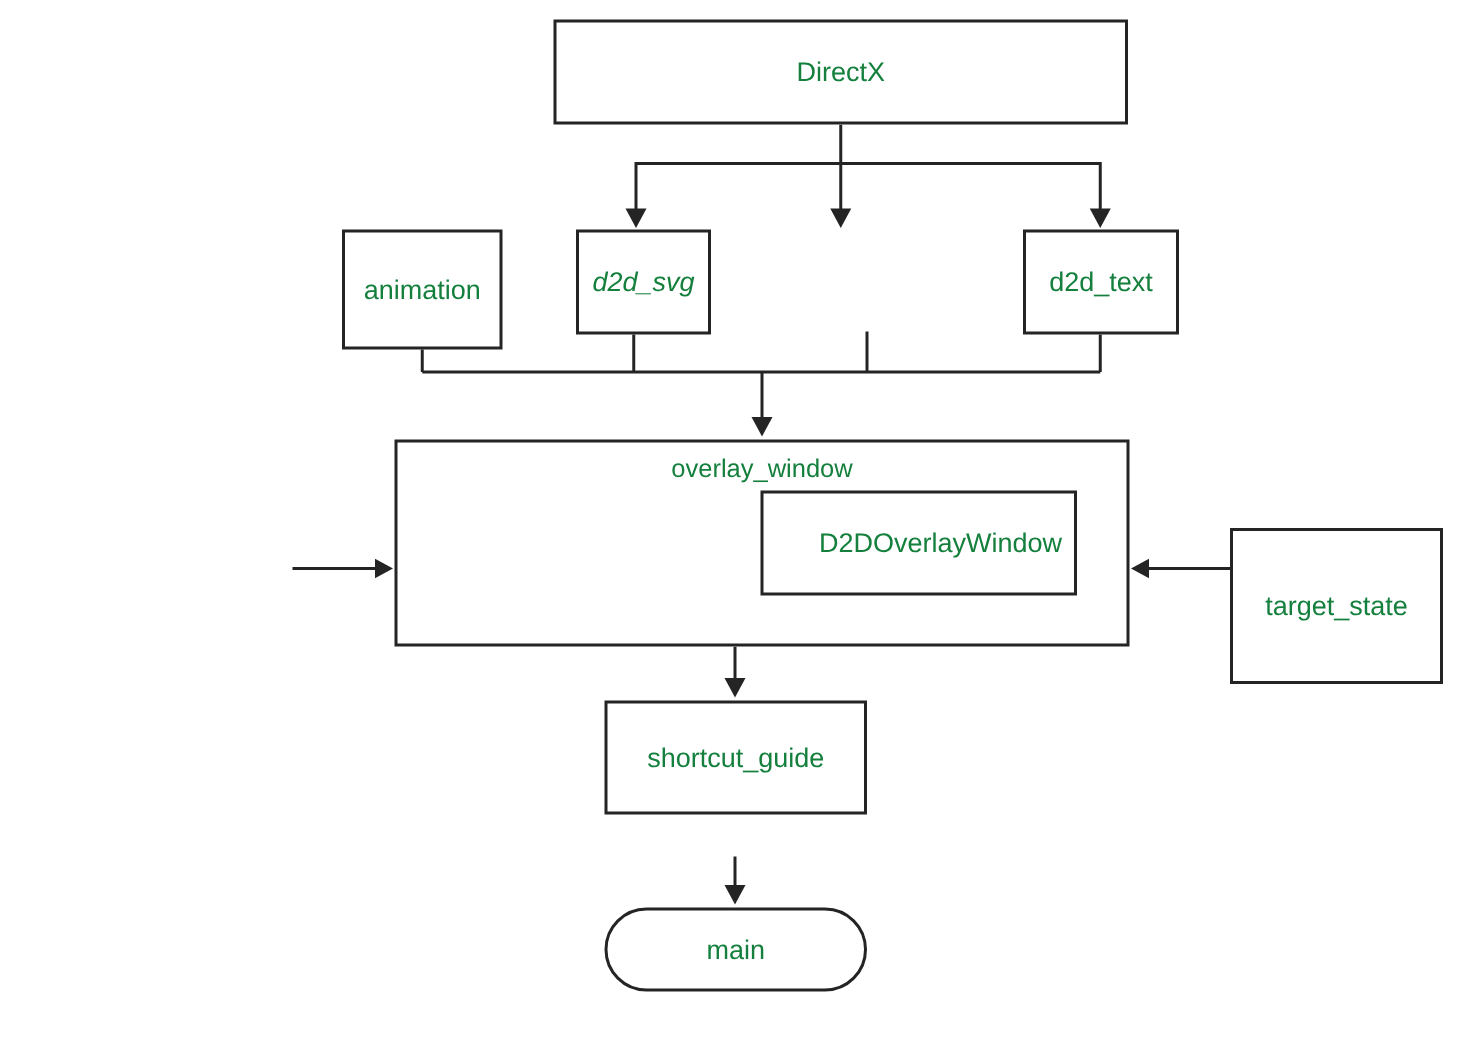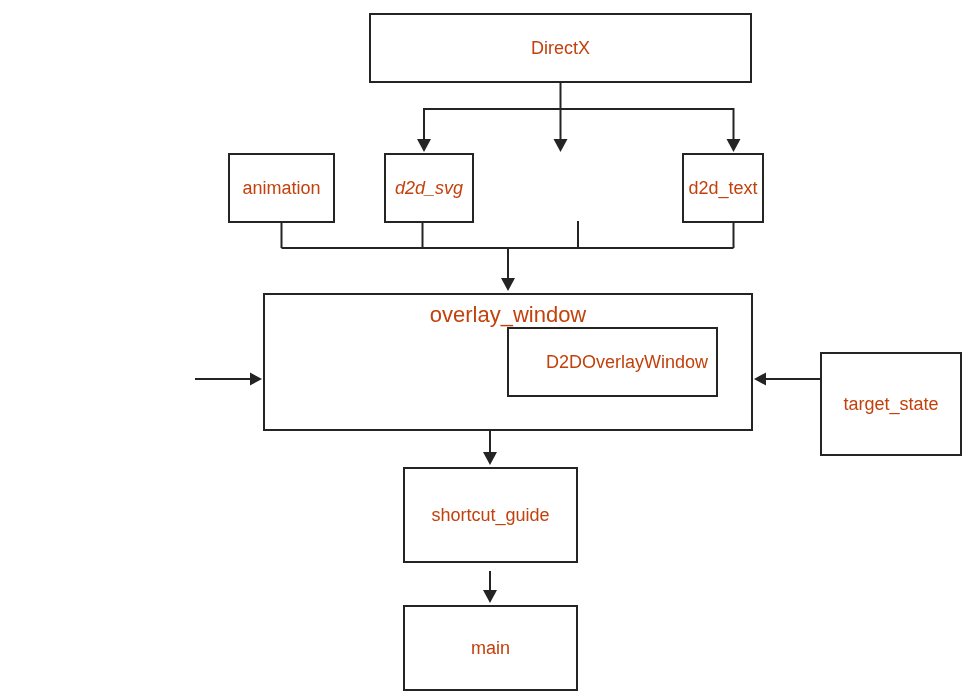--- a/index.html
+++ b/index.html
@@ -6,21 +6,21 @@
     margin: 0;
     padding: 0;
     background: #ffffff;
   }
   .canvas {
     position: relative;
     width: 975px;
     height: 692px;
     background: #ffffff;
     font-family: "Liberation Sans", sans-serif;
-    color: #c2410c;
+    color: #15803d;
     overflow: hidden;
   }
   .wires {
     position: absolute;
     left: 0;
     top: 0;
     pointer-events: none;
   }
   .node {
     position: absolute;
@@ -39,37 +39,37 @@
     box-sizing: border-box;
     background: #ffffff;
     border: 2px solid #242424;
   }
   .group-label {
     position: absolute;
     left: 0;
     right: 0;
     top: 9px;
     text-align: center;
-    font-size: 22px;
+    font-size: 17px;
     line-height: 1;
     white-space: nowrap;
   }
   
   .n-directx        { left: 369px; top: 13px;  width: 383px; height: 70px; }
-  .n-animation      { left: 228px; top: 153px; width: 107px; height: 70px; }
+  .n-animation      { left: 228px; top: 153px; width: 107px; height: 80px; }
   .n-d2d-svg        { left: 384px; top: 153px; width: 90px; height: 70px; font-style: italic; }
   .n-d2d-window     { left: 508px; top: 153px; width: 140px; height: 70px; }
-  .n-d2d-text       { left: 682px; top: 153px; width: 82px; height: 70px; }
+  .n-d2d-text       { left: 682px; top: 153px; width: 104px; height: 70px; }
   .g-overlay        { left: 263px; top: 293px; width: 490px; height: 138px; }
   .n-overlay-svg    { left: 298px; top: 327px; width: 175px; height: 70px; }
   .n-overlay-window { left: 507px; top: 327px; width: 211px; height: 70px; padding-left: 29px; }
   .n-tasklist       { left: 21px;  top: 327px; width: 174px; height: 104px; }
   .n-target         { left: 820px; top: 327px; width: 142px; height: 104px; margin-top: 25px; }
-  .n-shortcut       { left: 403px; top: 467px; width: 175px; height: 96px; }
-  .n-main           { left: 403px; top: 605px; width: 175px; height: 86px; }
+  .n-shortcut       { left: 403px; top: 467px; width: 175px; height: 76px; }
+  .n-main           { left: 403px; top: 605px; width: 175px; height: 56px; border-radius: 31px; }
 </style>
 </head>
 <body>
 
 <div class="canvas">
 
   <svg class="wires" width="975" height="692" viewBox="0 0 975 692">
     <g stroke="#242424" stroke-width="2" fill="none">
 
       <g>

